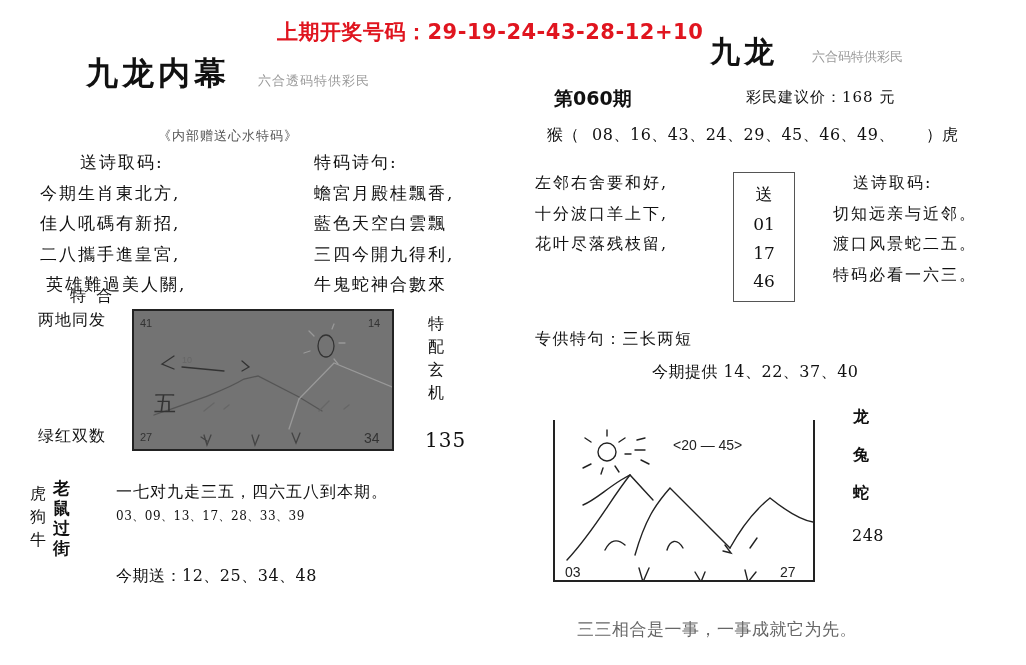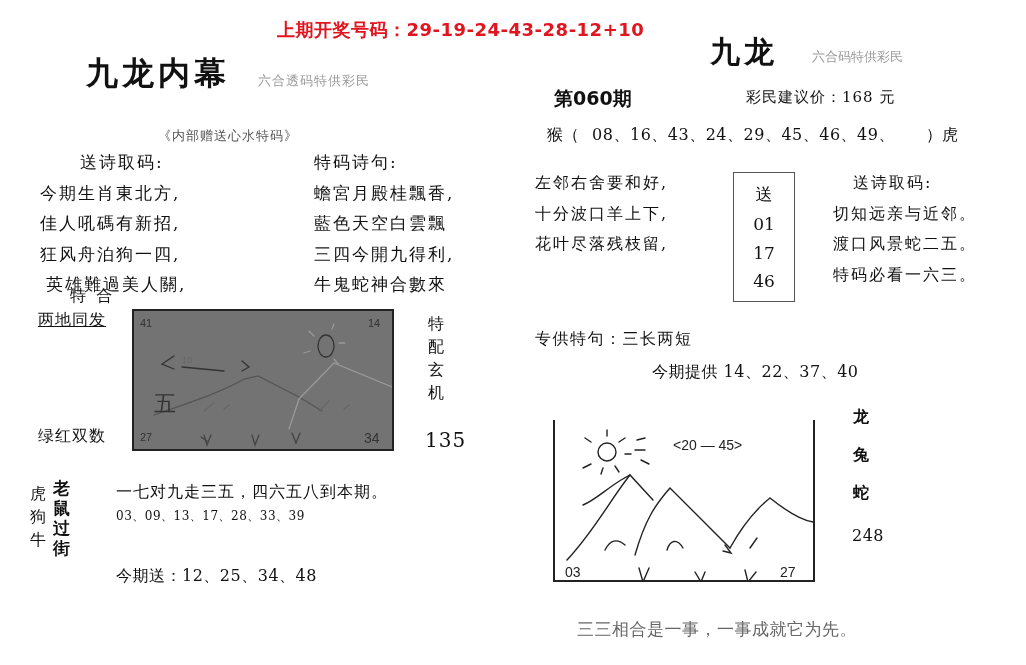--- a/index.html
+++ b/index.html
@@ -3,21 +3,21 @@
   <meta charset="utf-8">
   <style>
     html, body { margin: 0; padding: 0; }
     body {
       width: 1026px; height: 665px; background: #ffffff; position: relative; overflow: hidden;
       font-family: "DejaVu Serif", "Liberation Serif", serif; color: #111;
     }
     .abs { position: absolute; white-space: nowrap; }
     .banner {
       left: 277px; top: 18px; font-family: "DejaVu Sans", "Liberation Sans", sans-serif;
-      font-size: 18px; font-weight: bold; color: #e0151f; letter-spacing: 0.5px;
+      font-size: 21px; font-weight: bold; color: #e0151f; letter-spacing: 0.5px;
     }
     .title-big { font-size: 32px; font-weight: bold; letter-spacing: 4px; font-family: "DejaVu Serif", serif; }
     .faint { color: #9a9a9a; font-size: 13px; }
     .sans-bold { font-family: "DejaVu Sans", "Liberation Sans", sans-serif; font-weight: bold; }
     .poem { font-size: 17px; line-height: 30.5px; letter-spacing: 2px; }
     .poem div { height: 30.5px; }
     .vert { display: flex; flex-direction: column; align-items: center; }
     .drawbox { border: 2px solid #222; background: #737373; }
     .boxed { border: 1.5px solid #555; }
     svg { display: block; }
@@ -31,34 +31,34 @@
 
 <div>
   <div class="abs title-big" style="left:86px; top:52px;">九龙内幕</div>
   <div class="abs faint" style="left:258px; top:72px; letter-spacing:1px;">六合透码特供彩民</div>
   <div class="abs faint" style="left:158px; top:127px; font-size:13px; color:#555; letter-spacing:1px;">《内部赠送心水特码》</div>
 
   <div class="abs poem" style="left:40px; top:147px;">
     <div style="padding-left:40px;">送诗取码:</div>
     <div>今期生肖東北方,</div>
     <div>佳人吼碼有新招,</div>
-    <div>狂风舟泊狗一四,</div>
+    <div>二八攜手進皇宮,</div>
     <div style="padding-left:6px;">英雄難過美人關,</div>
   </div>
 
   <div class="abs poem" style="left:314px; top:147px;">
     <div>特码诗句:</div>
     <div>蟾宮月殿桂飄香,</div>
     <div>藍色天空白雲飄</div>
     <div>三四今開九得利,</div>
     <div>牛鬼蛇神合數來</div>
   </div>
 
   <div class="abs" style="left:46px; top:286px; font-size:16px; white-space:pre;margin-left:24px;">特  合</div>
-  <div class="abs" style="left:38px; top:310px; font-size:16px; letter-spacing:1px;text-decoration:underline;">两地同发</div>
+  <div class="abs" style="left:38px; top:310px; font-size:16px; letter-spacing:1px;">两地同发</div>
   <div class="abs" style="left:38px; top:426px; font-size:16px; letter-spacing:1px;">绿红双数</div>
 
   <div class="abs drawbox" style="left:132px; top:309px; width:258px; height:138px;">
     <svg width="258" height="138" viewBox="0 0 258 138">
       <g fill="none" stroke="#555" stroke-width="1.3" stroke-linecap="round">
 
         <path d="M20 104 C60 90 90 80 110 68 L124 65 L165 86 L188 100"></path>
         <path d="M165 88 L200 52 L258 76" stroke="#999"></path>
         <path d="M165 88 L155 118" stroke="#999"></path>
 

